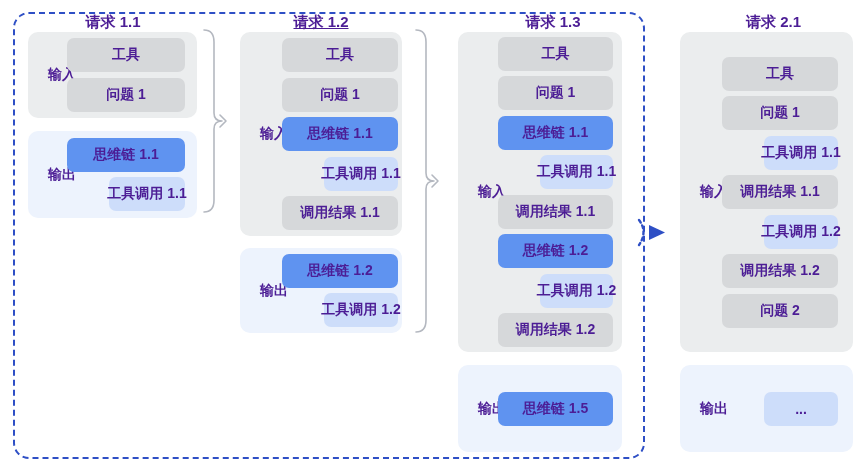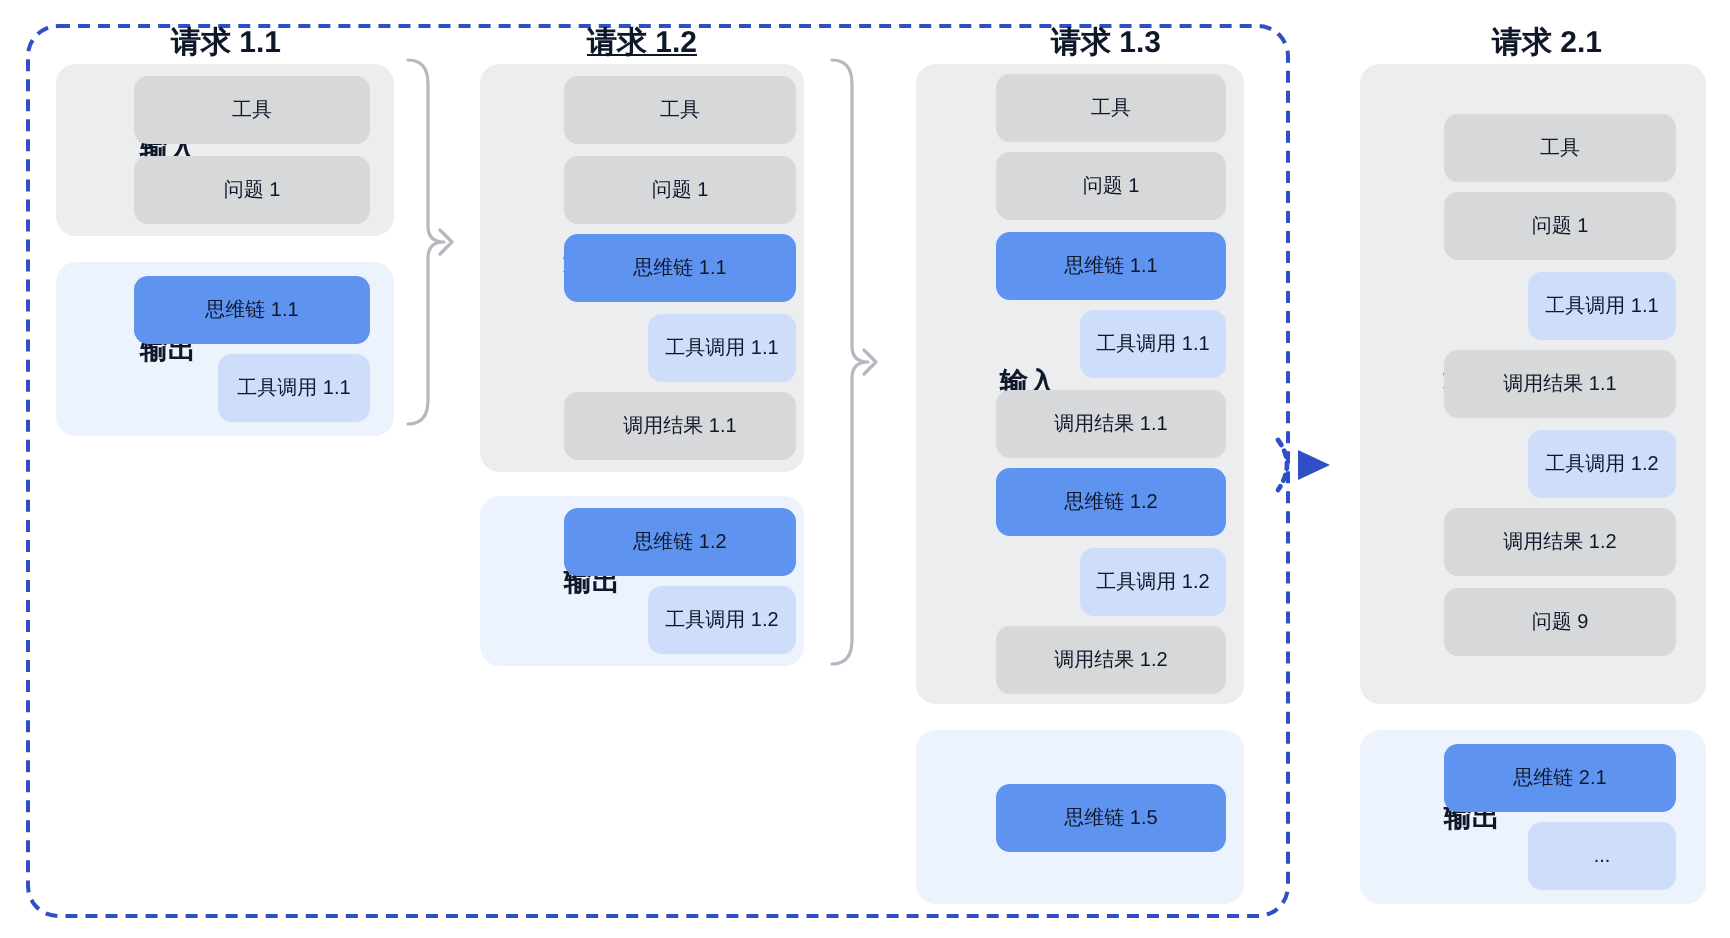--- a/index.html
+++ b/index.html
@@ -1,47 +1,47 @@
 <!DOCTYPE html>
 <html><head>
 <meta charset="utf-8">
 <style>
   * { margin:0; padding:0; box-sizing:border-box; }
   html,body { background:#ffffff; }
   body { font-family:"Liberation Sans","DejaVu Sans",sans-serif; }
   .stage {
     position:relative; width:865px; height:469px; background:#ffffff;
-    overflow:hidden; font-weight:700; color:#0f172a;
+    overflow:hidden; font-weight:700; color:#4c1d95;
   }
   .dashed-frame {
     position:absolute; left:13px; top:12px; width:632px; height:447px;
     border:2px dashed #2e4fc5; border-radius:16px;
   }
   .col-title {
     position:absolute; top:13px; height:18px; line-height:18px;
     font-size:15px; font-weight:700; text-align:center; white-space:nowrap;
   }
   .t1 { left:38px;  width:150px; }
   .t2 { left:246px; width:150px;text-decoration:underline; }
   .t3 { left:478px; width:150px; }
   .t4 { left:691px; width:165px; }
   .group { position:absolute; border-radius:10px; }
   .group.gbg { background:#ebedee; }
   .group.bbg { background:#edf3fd; }
   .glabel {
-    position:absolute; left:26px; top:50%; transform:translateY(-50%);
+    position:absolute; left:4px; top:50%; transform:translateY(-50%);
     font-size:14px; font-weight:700; white-space:nowrap;padding-left:16px;
   }
   .boxes {
     position:absolute; top:0; bottom:0; display:flex; flex-direction:column;
     justify-content:center; gap:5.5px;
   }
   .box {
     height:34px; border-radius:7px; display:flex; align-items:center;
-    justify-content:center; font-size:10px; font-weight:400; white-space:nowrap;
+    justify-content:center; font-size:14px; font-weight:700; white-space:nowrap;
   }
   .box.g  { background:#d6d8da; }
   .box.b  { background:#5f93f0; }
   .box.lb { background:#cdddfa;margin-left:42px; }
   
   .c1 { left:28px;  width:169px; } .c1 .boxes { left:39px; width:118px; }
   .c2 { left:240px; width:162px; } .c2 .boxes { left:42px; width:116px; }
   .c3 { left:458px; width:164px; } .c3 .boxes { left:40px; width:115px; }
   .c4 { left:680px; width:173px; } .c4 .boxes { left:42px; width:116px; }
   .c1.in  { top:32px;  height:86px;  }
@@ -121,27 +121,26 @@
 
   <div class="group gbg c4 in">
     <span class="glabel">输入</span>
     <div class="boxes">
       <div class="box g">工具</div>
       <div class="box g">问题 1</div>
       <div class="box lb">工具调用 1.1</div>
       <div class="box g">调用结果 1.1</div>
       <div class="box lb">工具调用 1.2</div>
       <div class="box g">调用结果 1.2</div>
-      <div class="box g">问题 9</div>
+      <div class="box g">问题 2</div>
     </div>
   </div>
   <div class="group bbg c4 out">
     <span class="glabel">输出</span>
     <div class="boxes">
-      <div class="box b">思维链 2.1</div>
       <div class="box lb">...</div>
     </div>
   </div>
 
   <svg class="bracket" style="left:198px;top:24px" width="40" height="194" viewBox="0 0 40 194">
     <path d="M6,6 Q16,6 16,18 L16,89 Q16,97 24,97 M6,188 Q16,188 16,176 L16,105 Q16,97 24,97" fill="none" stroke="#b4b8c0" stroke-width="1.6" stroke-linecap="round"></path>
     <path d="M22,91 L28,97 L22,103" fill="none" stroke="#b4b8c0" stroke-width="1.6" stroke-linecap="round" stroke-linejoin="round"></path>
   </svg>
 
   <svg class="bracket" style="left:410px;top:24px" width="40" height="314" viewBox="0 0 40 314">

